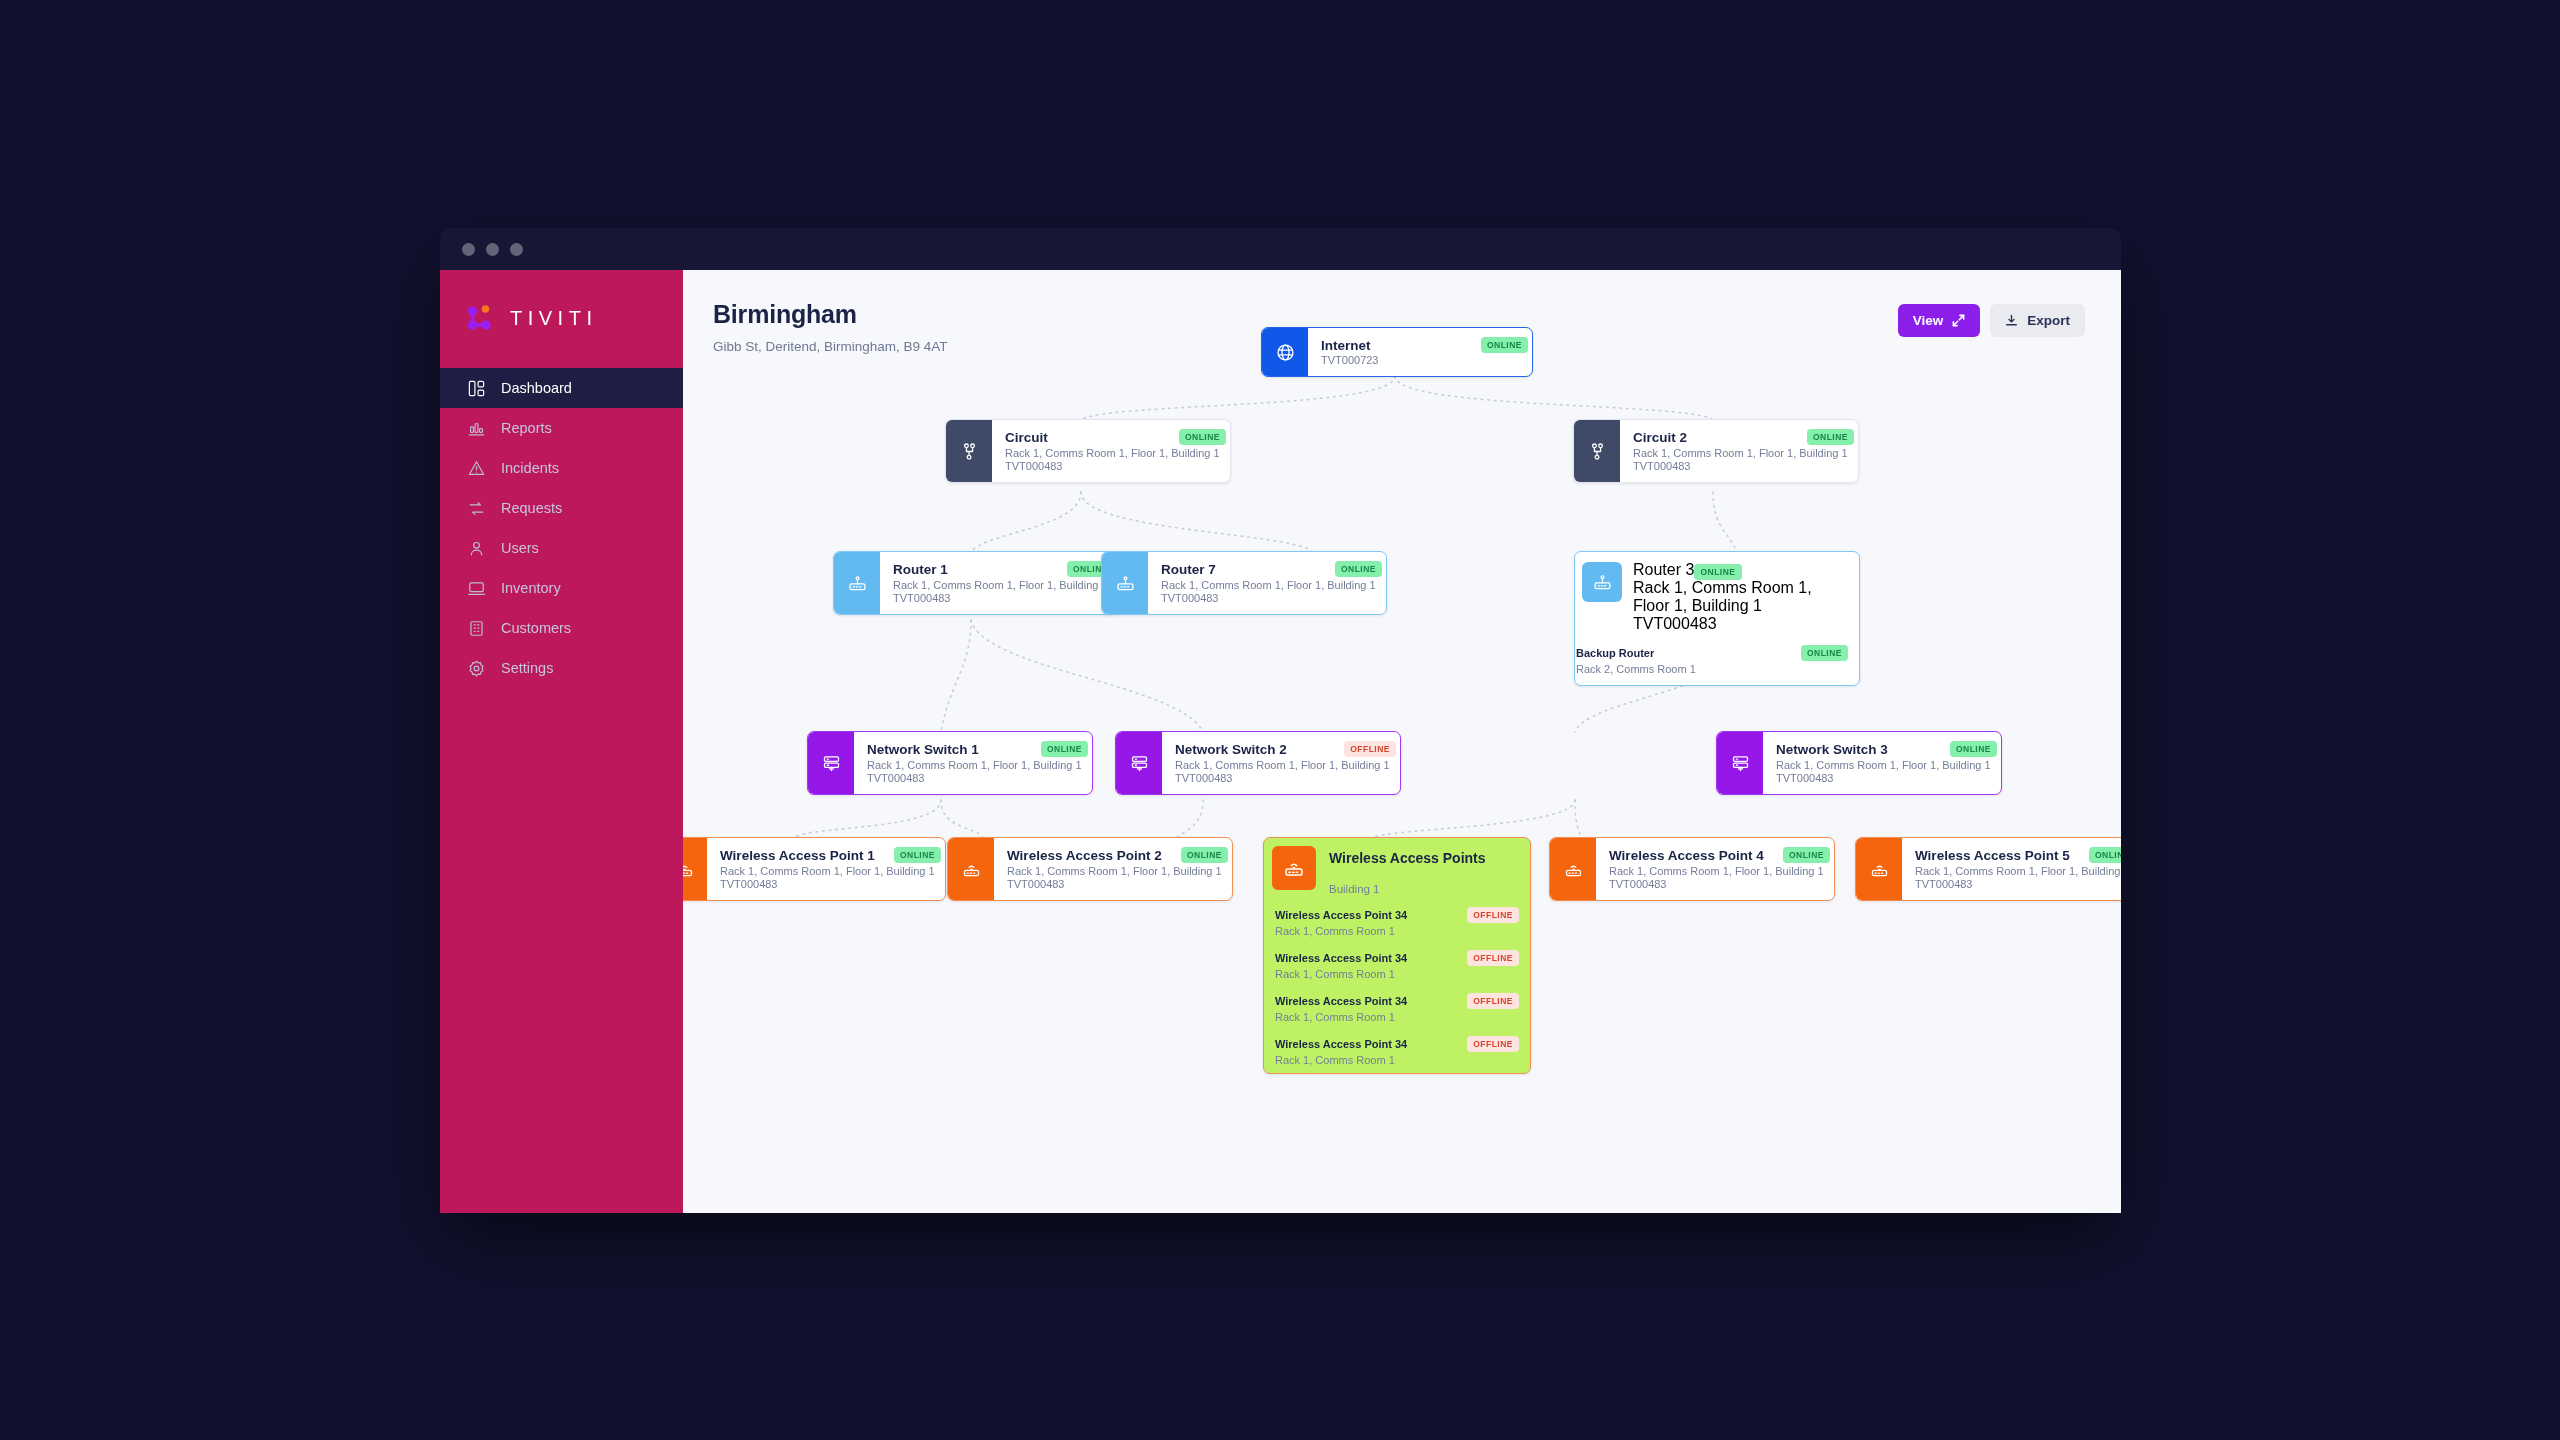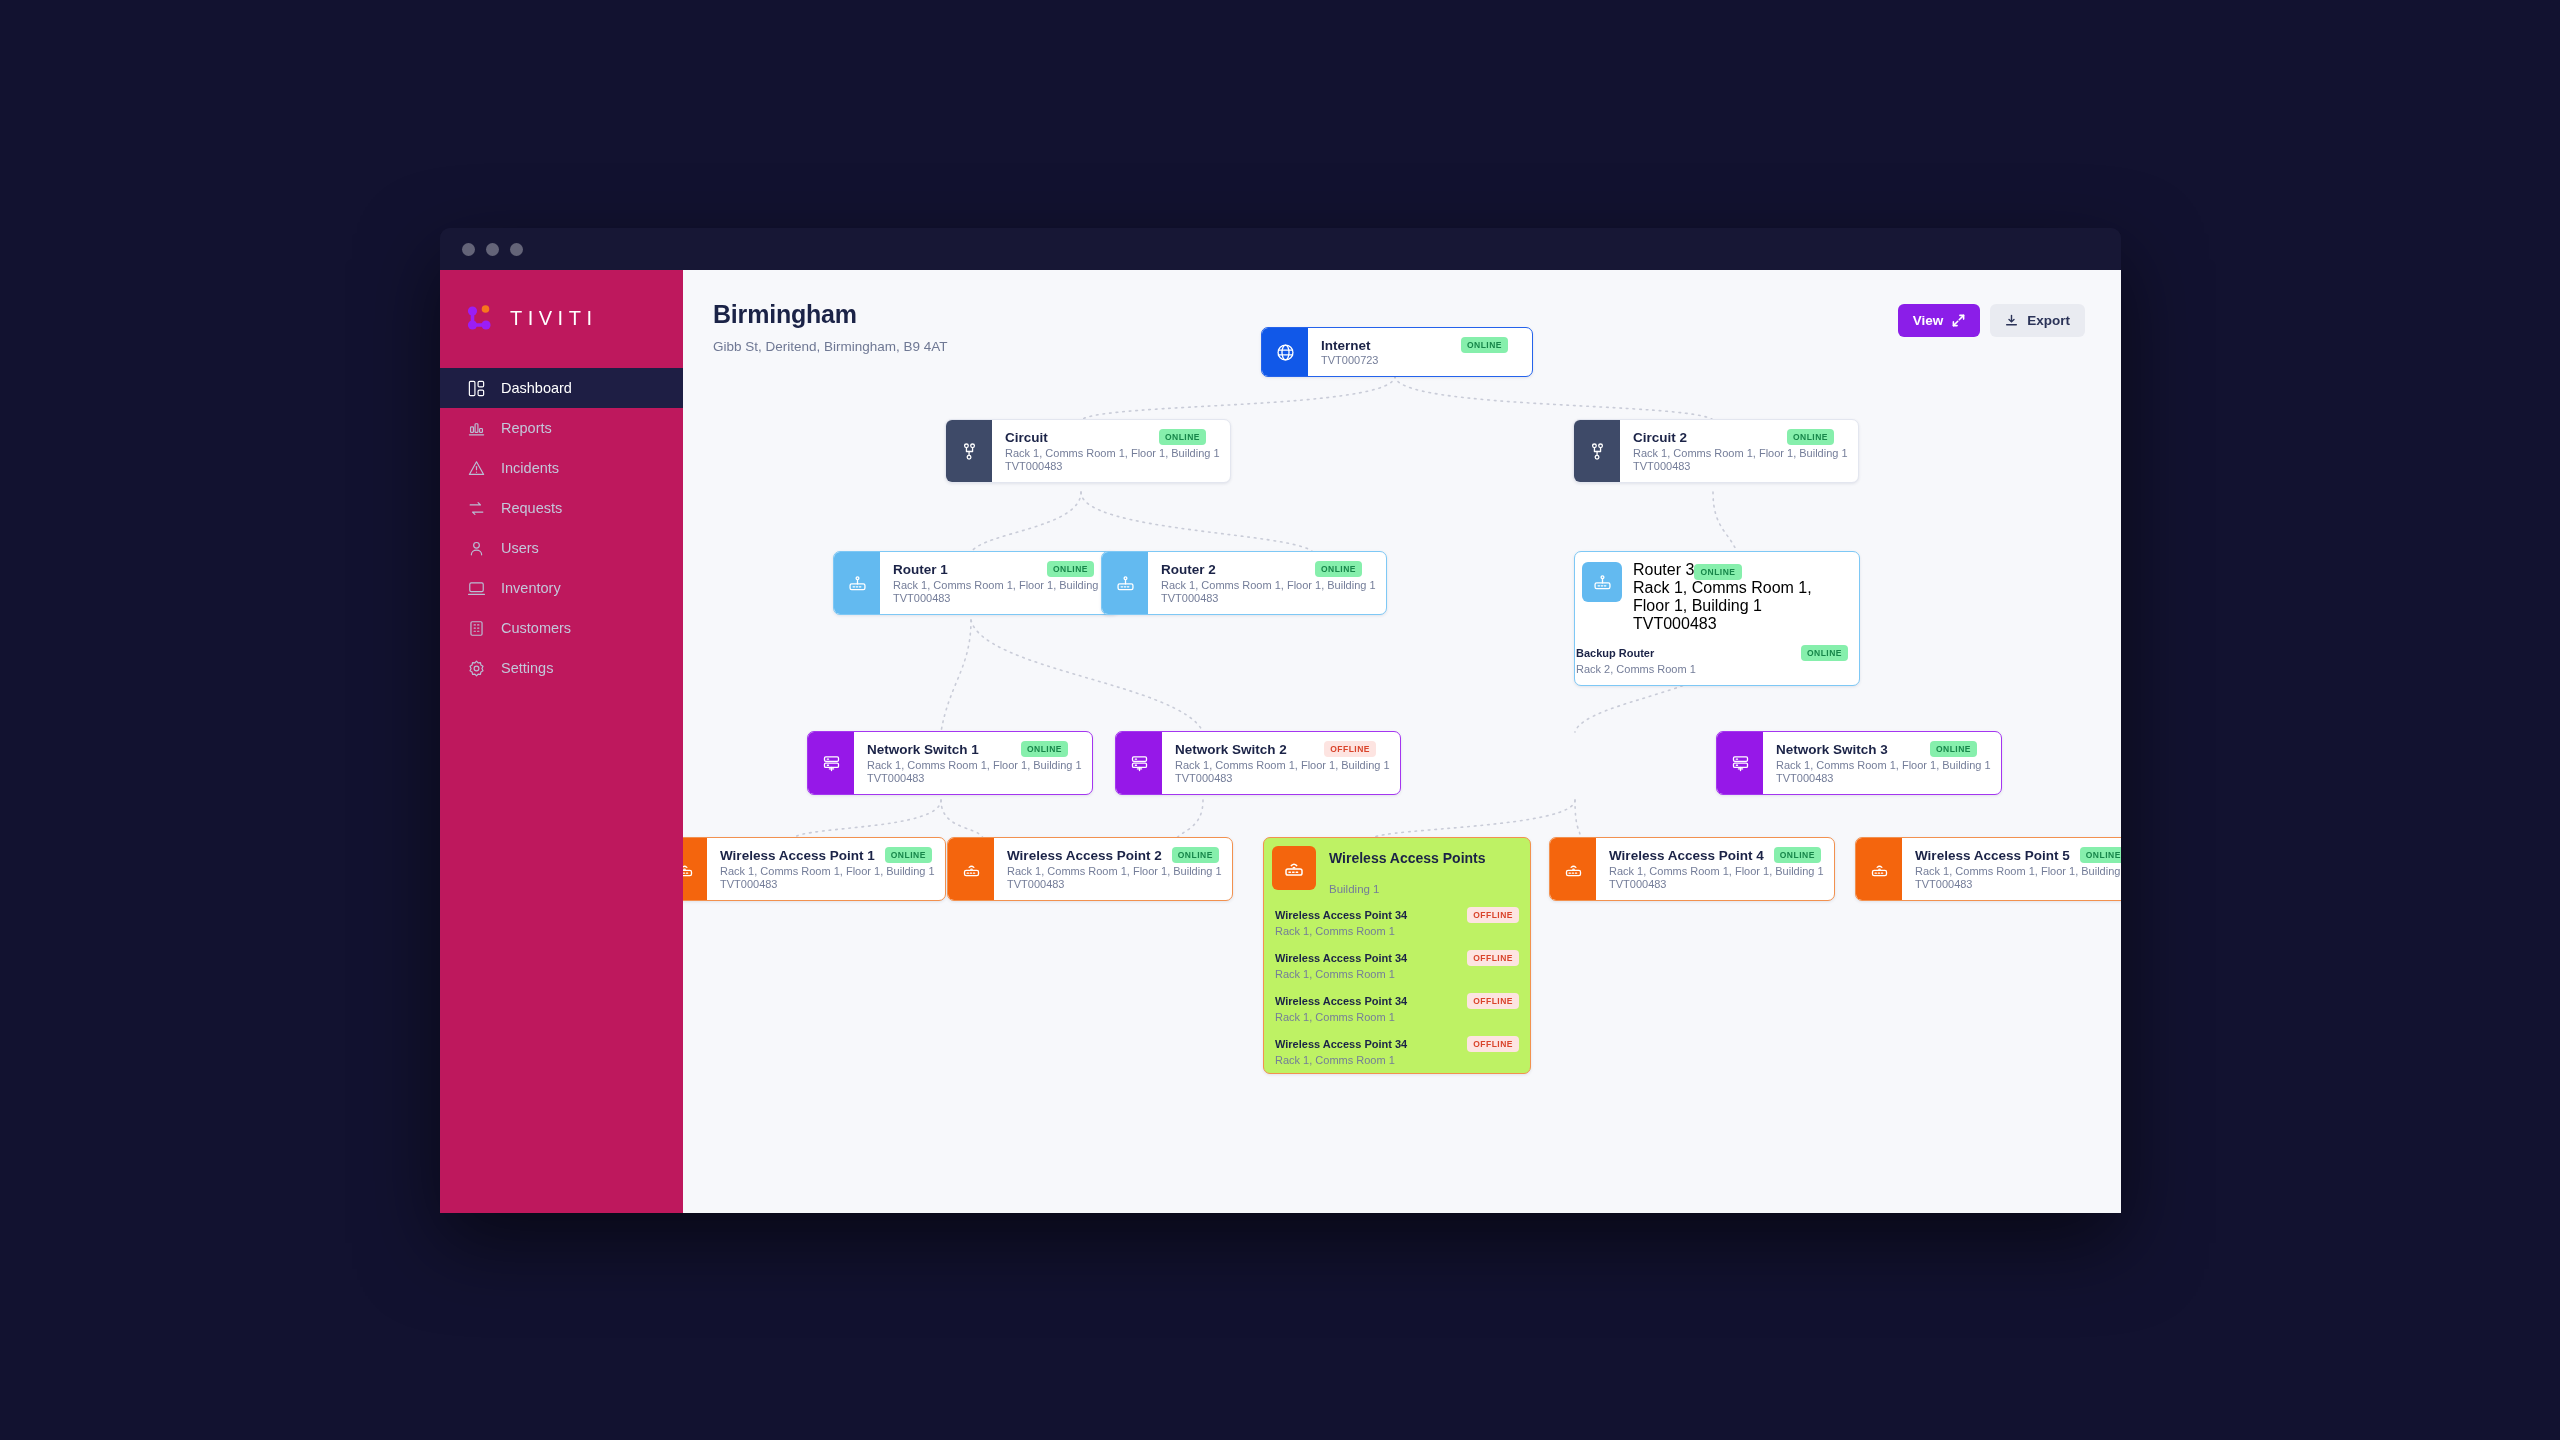--- a/index.html
+++ b/index.html
@@ -55,21 +55,21 @@
   .btn-view { background: #8b1ee8; color: #fff; }
   .btn-export { background: #e9ebf1; color: #2b3358; }
 
   
   .canvas { position: absolute; inset: 0; }
   .canvas svg.links { position: absolute; left: 0; top: 0; width: 100%; height: 100%; pointer-events: none; }
 
   .node { position: absolute; display: flex; background: #fff; border-radius: 7px; overflow: hidden;
           box-shadow: 0 1px 3px rgba(25,35,80,.10); }
   .node .tile { width: 46px; flex: 0 0 46px; display: flex; align-items: center; justify-content: center; }
-  .node .content { flex: 1; padding: 9px 24px 10px 13px; min-width: 0; }
+  .node .content { flex: 1; padding: 9px 4px 10px 13px; min-width: 0; }
   .node .row1 { display: flex; align-items: center; justify-content: space-between; gap: 10px; }
   .node .nm { font-size: 13.5px; font-weight: 700; color: #1b2347; white-space: nowrap; }
   .node .loc { font-size: 11px; color: #747d99; margin-top: 2px; white-space: nowrap; }
   .node .sid { font-size: 11px; color: #747d99; margin-top: 1px; white-space: nowrap; }
 
   .badge { font-size: 8.5px; font-weight: 700; letter-spacing: .5px; padding: 3px 6px; border-radius: 4px; white-space: nowrap; }
   .badge.online { background: #86efac; color: #17864a; }
   .badge.offline { background: #fde4e1; color: #d9442b; }
 
   
@@ -360,21 +360,21 @@
                 <div class="tile">
                   <svg width="21" height="21" viewBox="0 0 24 24">
                     <rect x="3.5" y="12.5" width="17" height="6.5" rx="1.8" fill="none" stroke="#ffffff" stroke-width="1.5" stroke-linecap="round" stroke-linejoin="round"></rect>
                     <path d="M12 12.5V7.5" fill="none" stroke="#ffffff" stroke-width="1.5" stroke-linecap="round" stroke-linejoin="round"></path>
                     <circle cx="12" cy="6" r="1.6" fill="none" stroke="#ffffff" stroke-width="1.5" stroke-linecap="round" stroke-linejoin="round"></circle>
                     <path d="M7 15.8h1.6M10.6 15.8h1.6M14.2 15.8h1.6" fill="none" stroke="#ffffff" stroke-width="1.5" stroke-linecap="round" stroke-linejoin="round"></path>
                   </svg>
                 </div>
                 <div class="content">
                   <div class="row1">
-                    <span class="nm">Router 2</span>
+                    <span class="nm">Router 7</span>
                     <span class="badge online">ONLINE</span>
                   </div>
                   <div class="loc">Rack 1, Comms Room 1, Floor 1, Building 1</div>
                   <div class="sid">TVT000483</div>
                 </div>
               </div>
               <div class="group-router" style="left:891px;top:281px;width:286px">
                 <div class="main-row">
                   <div class="tile">
                     <svg width="21" height="21" viewBox="0 0 24 24">

